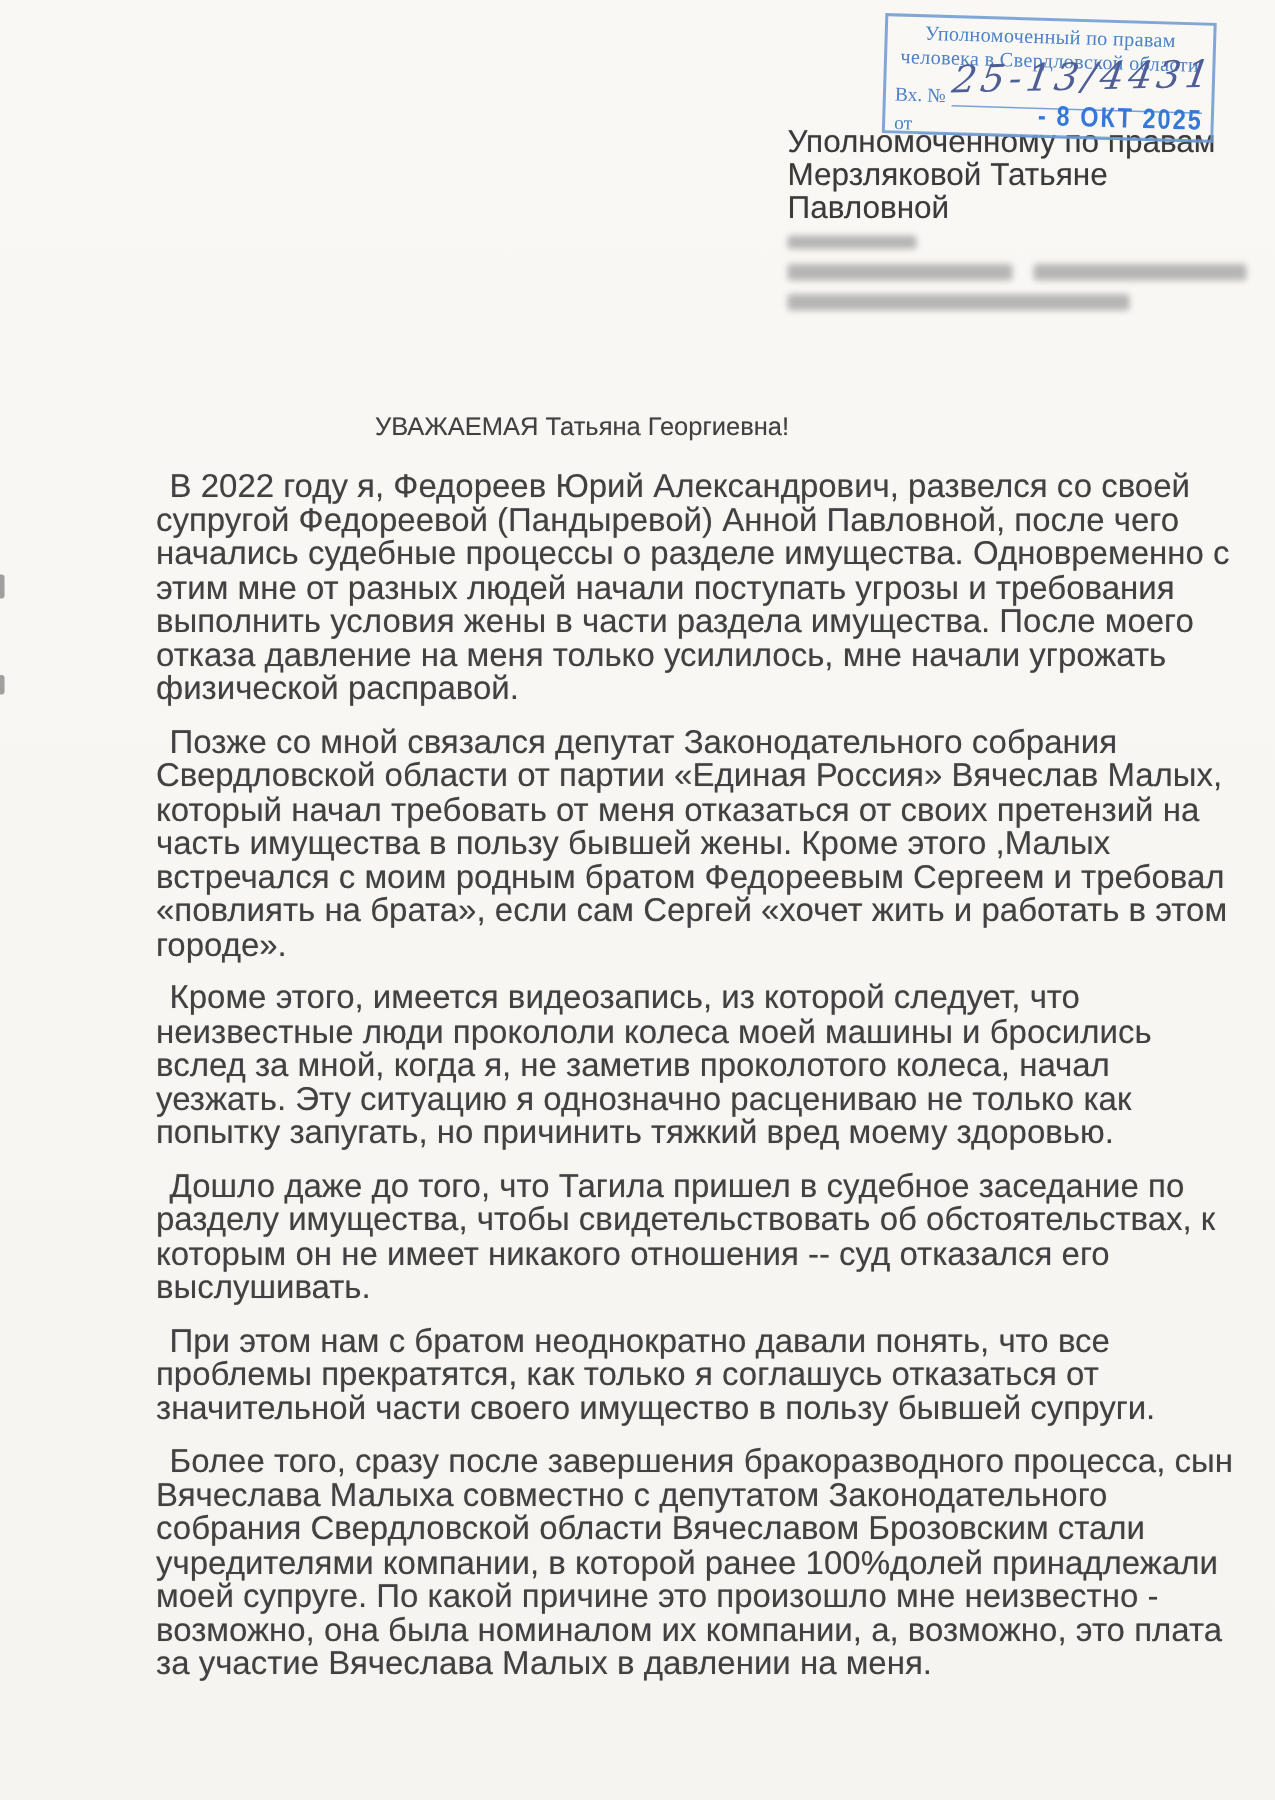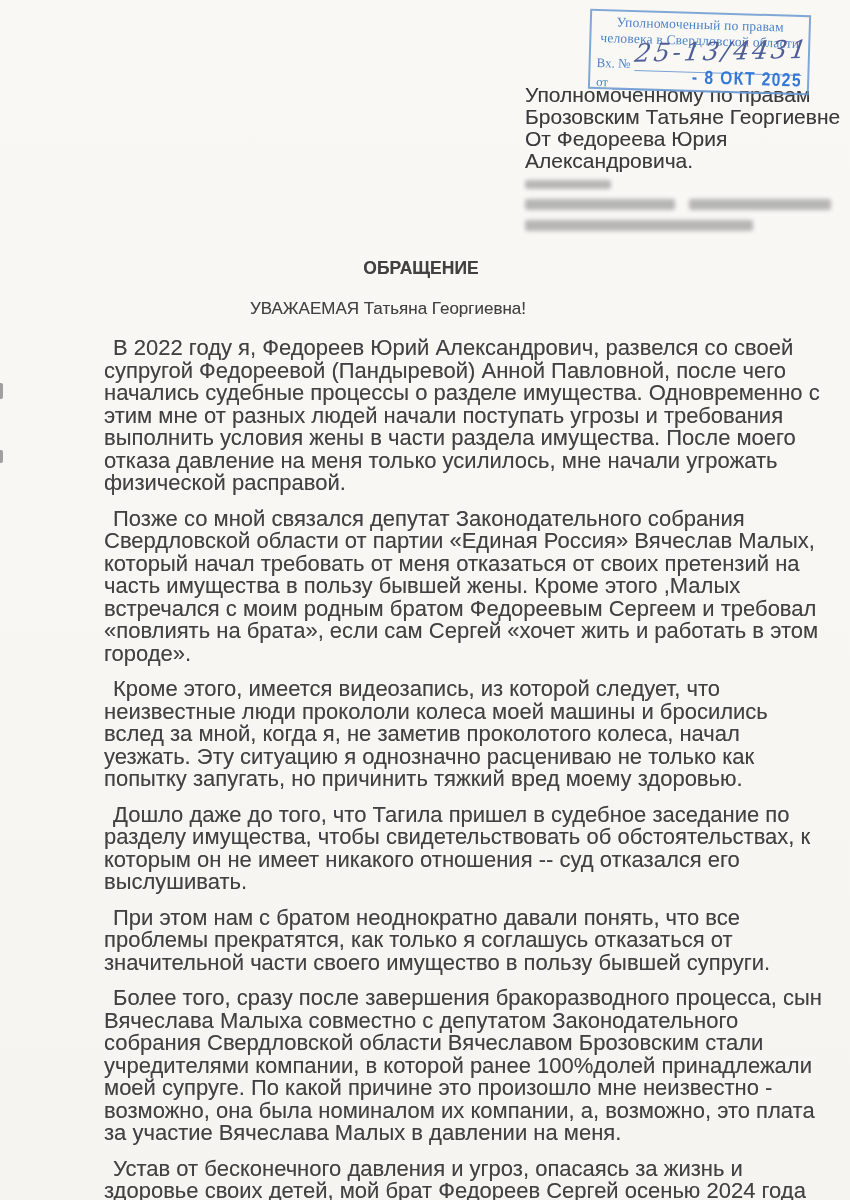--- a/index.html
+++ b/index.html
@@ -135,39 +135,36 @@
     </div>
     <div class="stamp-row2">
       <span class="stamp-label">от</span>
       <span class="stamp-from-line"></span>
       <span class="date-stamp">- 8 ОКТ 2025</span>
     </div>
   </div>
 
   <div class="recipient">
     <div>Уполномоченному по правам</div>
-    <div>Брозовским Татьяне Георгиевне</div>
-    <div>От Федореева Юрия Александровича.</div>
+    <div>Мерзляковой Татьяне Павловной</div>
     <div class="redacted-lines">
       <div class="rline"><span class="rbar rb-1"></span></div>
       <div class="rline"><span class="rbar rb-2a"></span><span class="rbar rb-2b"></span></div>
       <div class="rline"><span class="rbar rb-3"></span></div>
     </div>
   </div>
 
   <div class="content">
-    <div class="doc-title">ОБРАЩЕНИЕ</div>
     <div class="salutation">УВАЖАЕМАЯ Татьяна Георгиевна!</div>
     <div class="body-text">
       <p>В 2022 году я, Федореев Юрий Александрович, развелся со своей супругой Федореевой (Пандыревой) Анной Павловной, после чего начались судебные процессы о разделе имущества. Одновременно с этим мне от разных людей начали поступать угрозы и требования выполнить условия жены в части раздела имущества. После моего отказа давление на меня только усилилось, мне начали угрожать физической расправой.</p>
       <p>Позже со мной связался депутат Законодательного собрания Свердловской области от партии «Единая Россия» Вячеслав Малых, который начал требовать от меня отказаться от своих претензий на часть имущества в пользу бывшей жены. Кроме этого ,Малых встречался с моим родным братом Федореевым Сергеем и требовал «повлиять на брата», если сам Сергей «хочет жить и работать в этом городе».</p>
       <p>Кроме этого, имеется видеозапись, из которой следует, что неизвестные люди прокололи колеса моей машины и бросились вслед за мной, когда я, не заметив проколотого колеса, начал уезжать. Эту ситуацию я однозначно расцениваю не только как попытку запугать, но причинить тяжкий вред моему здоровью.</p>
       <p>Дошло даже до того, что Тагила пришел в судебное заседание по разделу имущества, чтобы свидетельствовать об обстоятельствах, к которым он не имеет никакого отношения -- суд отказался его выслушивать.</p>
       <p>При этом нам с братом неоднократно давали понять, что все проблемы прекратятся, как только я соглашусь отказаться от значительной части своего имущество в пользу бывшей супруги.</p>
       <p>Более того, сразу после завершения бракоразводного процесса,  сын Вячеслава Малыха совместно с депутатом Законодательного собрания Свердловской области Вячеславом Брозовским  стали учредителями компании, в которой ранее 100%долей  принадлежали моей супруге. По какой причине это произошло мне неизвестно - возможно, она была номиналом их компании, а, возможно, это плата за участие Вячеслава Малых в давлении на меня.</p>
-      <p>Устав от бесконечного давления и угроз, опасаясь за жизнь и здоровье своих детей, мой брат Федореев Сергей осенью 2024 года подал заявление в полицию Нижнего Тагила с</p>
     </div>
   </div>
 
   <div class="edge-mark em1"></div>
   <div class="edge-mark em2"></div>
 
 </div>
 
 </body></html>

